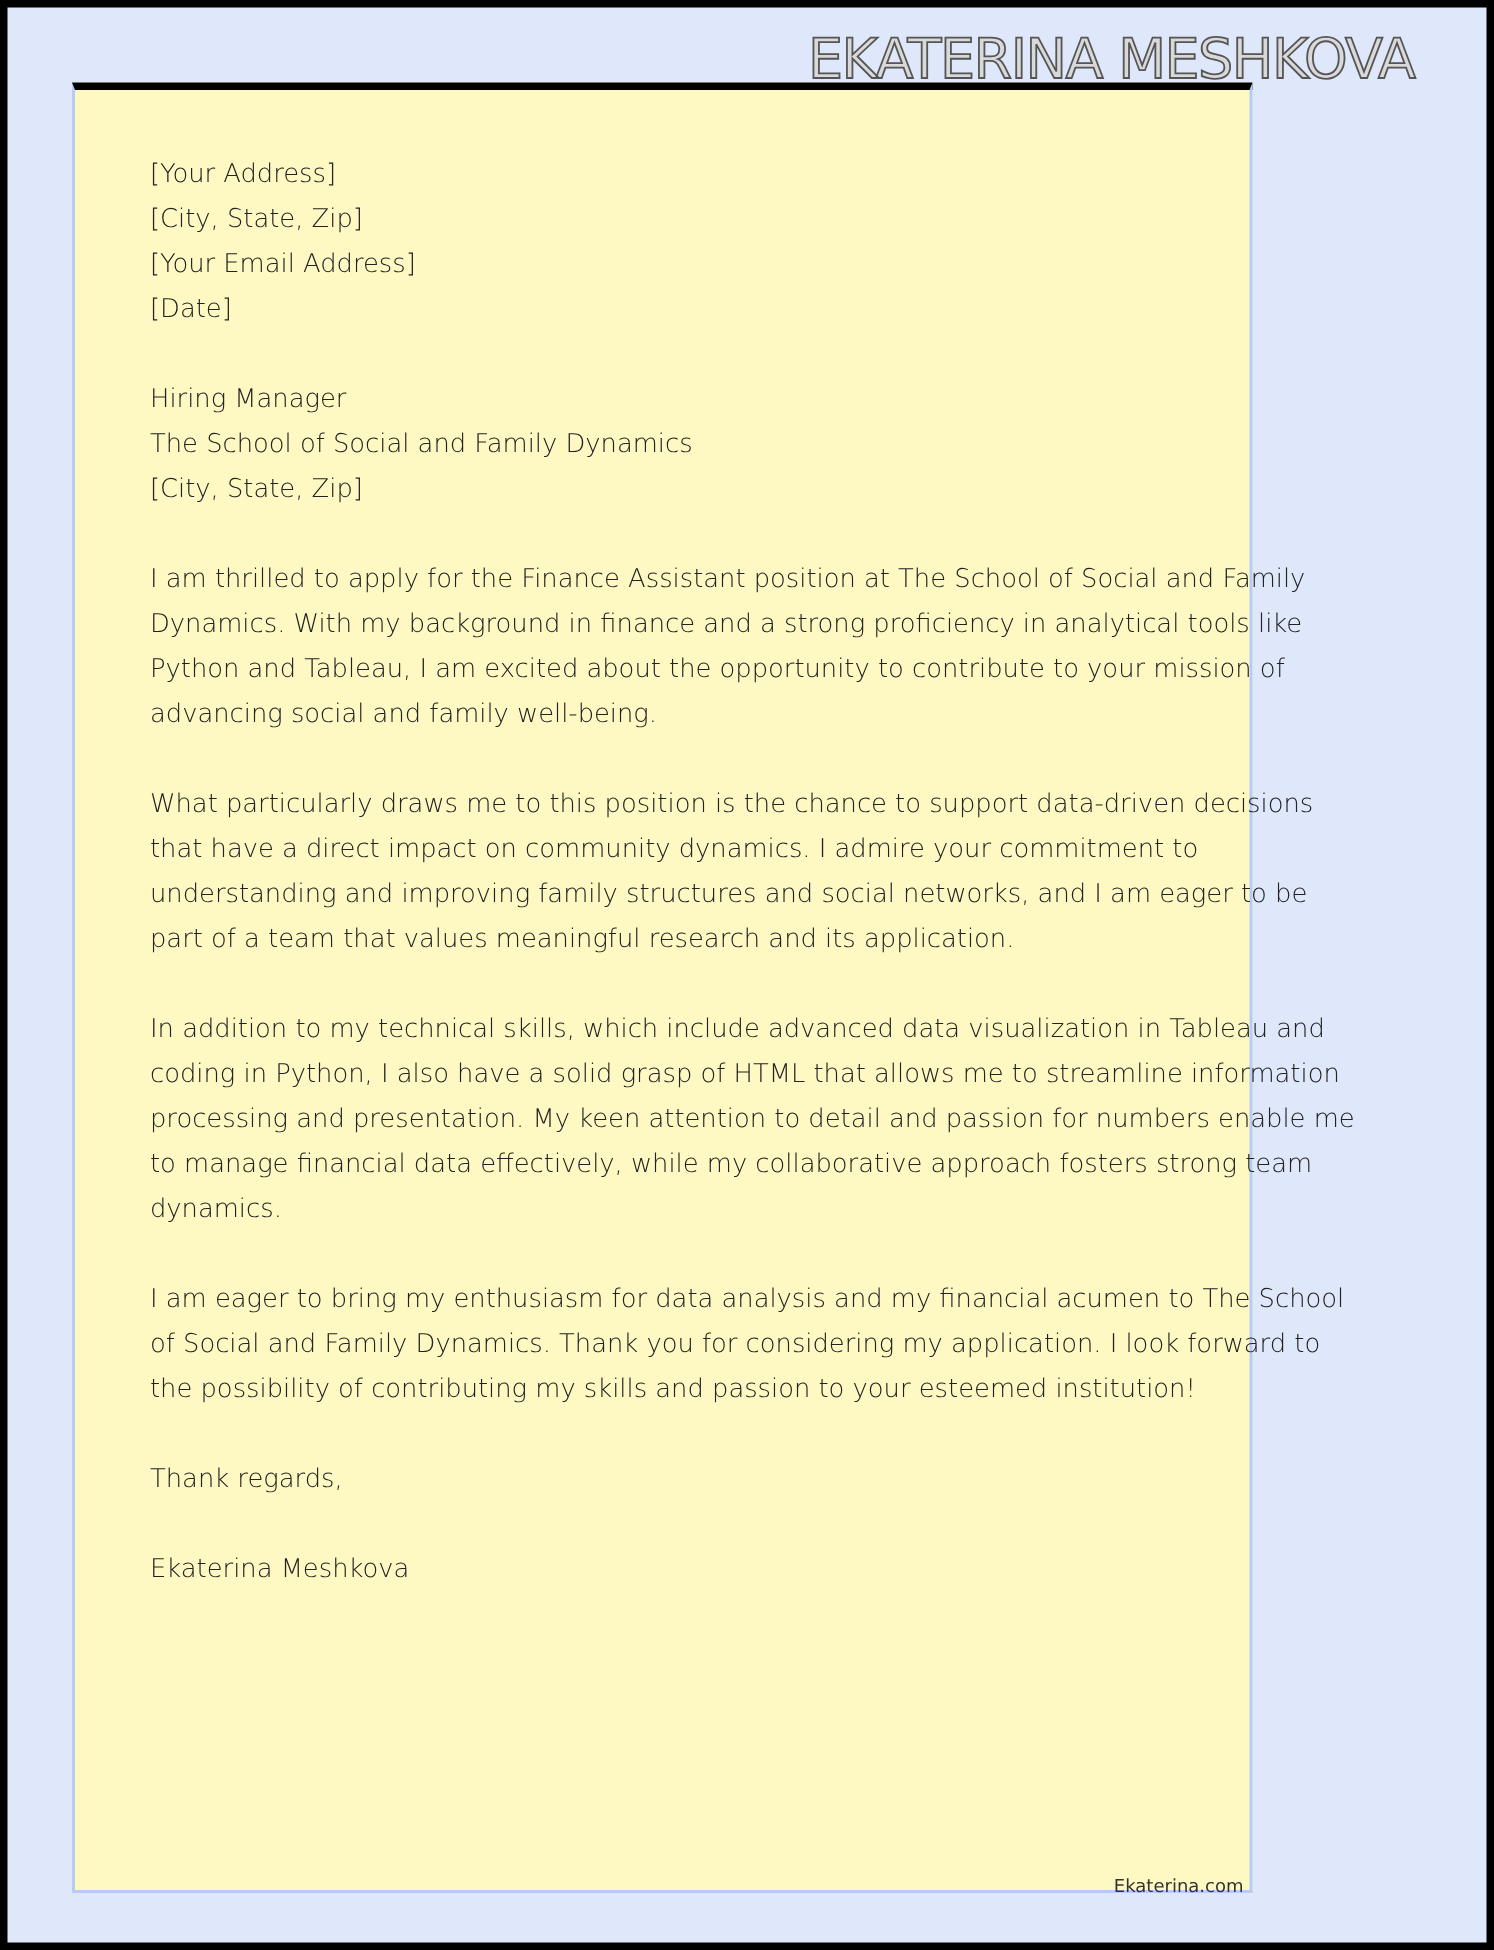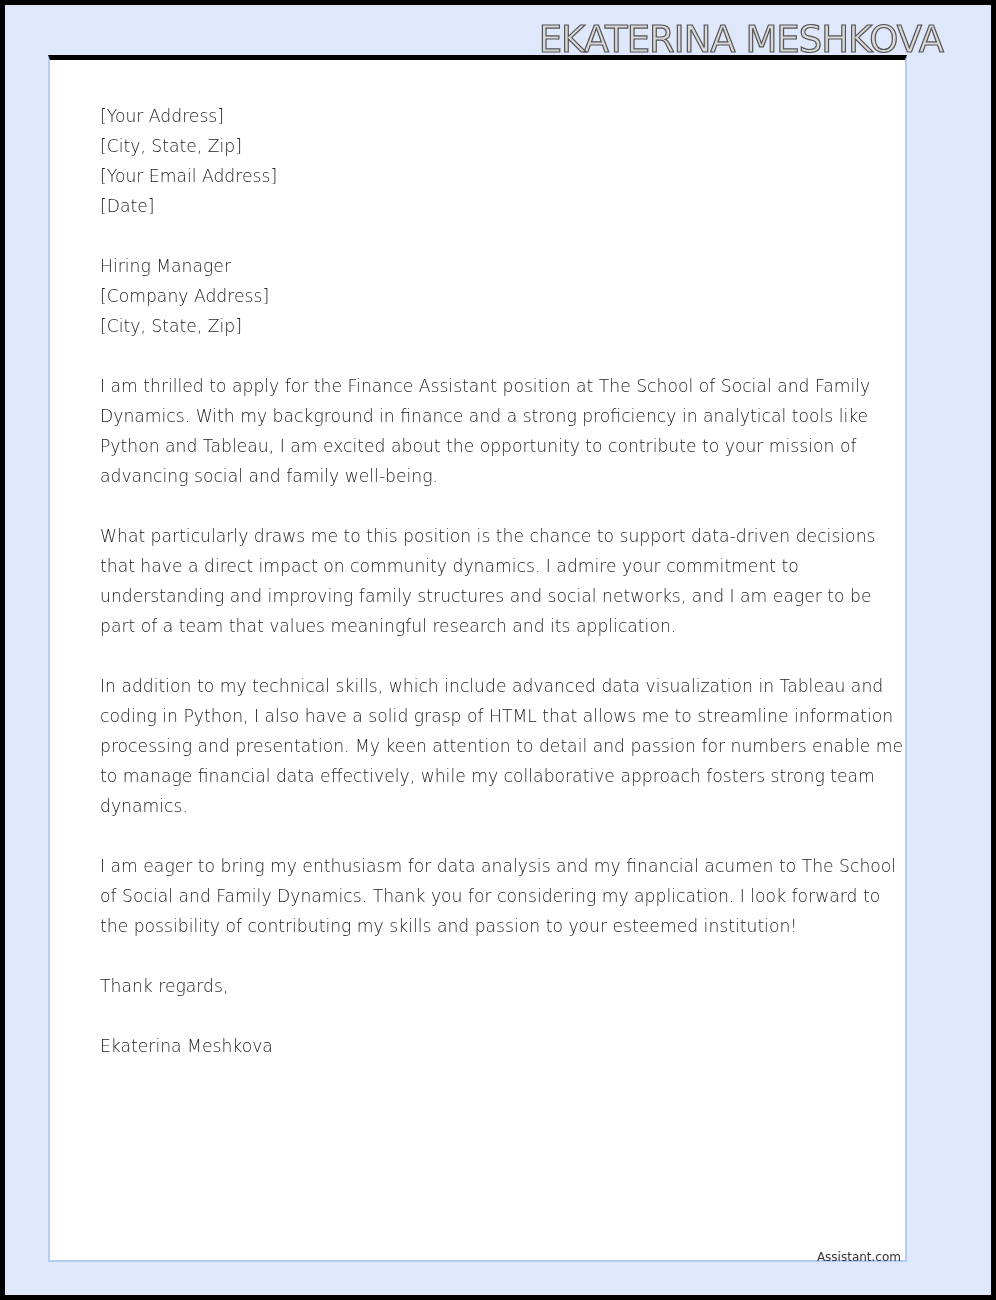--- a/index.html
+++ b/index.html
@@ -19,23 +19,23 @@
       font-size: 37px;
       letter-spacing: -1px;
       color: #d9d9d9;
       -webkit-text-stroke: 1.2px #555;
       line-height: 46px;
       white-space: nowrap;
     }
     .card {
       position: absolute;
       left: 43px; top: 50px;
-      width: 859px; height: 1207px;
+      width: 787px; height: 1207px;
       box-sizing: border-box;
-      background: #ffffff;
+      background: #fef9c3;
       border-top: 5px solid #000;
       border-left: 2px solid #b6ccf4;
       border-right: 2px solid #b6ccf4;
       border-bottom: 2px solid #b6ccf4;
     }
     .letter {
       position: absolute;
       left: 50px; top: 41px;
       width: 810px;
       font-size: 17.2px;
@@ -62,24 +62,24 @@
 <div class="card">
   <div class="letter">
     <p>
       <span class="line">[Your Address]</span>
       <span class="line">[City, State, Zip]</span>
       <span class="line">[Your Email Address]</span>
       <span class="line">[Date]</span>
     </p>
     <p>
       <span class="line">Hiring Manager</span>
-      <span class="line">[Company Address]</span>
+      <span class="line">The School of Social and Family Dynamics</span>
       <span class="line">[City, State, Zip]</span>
     </p>
     <p>I am thrilled to apply for the Finance Assistant position at The School of Social and Family Dynamics. With my background in finance and a strong proficiency in analytical tools like Python and Tableau, I am excited about the opportunity to contribute to your mission of advancing social and family well-being.</p>
     <p>What particularly draws me to this position is the chance to support data-driven decisions that have a direct impact on community dynamics. I admire your commitment to understanding and improving family structures and social networks, and I am eager to be part of a team that values meaningful research and its application.</p>
     <p>In addition to my technical skills, which include advanced data visualization in Tableau and coding in Python, I also have a solid grasp of HTML that allows me to streamline information processing and presentation. My keen attention to detail and passion for numbers enable me to manage financial data effectively, while my collaborative approach fosters strong team dynamics.</p>
     <p>I am eager to bring my enthusiasm for data analysis and my financial acumen to The School of Social and Family Dynamics. Thank you for considering my application. I look forward to the possibility of contributing my skills and passion to your esteemed institution!</p>
     <p>Thank regards,</p>
     <p style="margin-bottom:10px;">Ekaterina Meshkova</p>
   </div>
-  <div class="footer-brand">Assistant.com</div>
+  <div class="footer-brand">Ekaterina.com</div>
 </div>
 
 </body></html>

